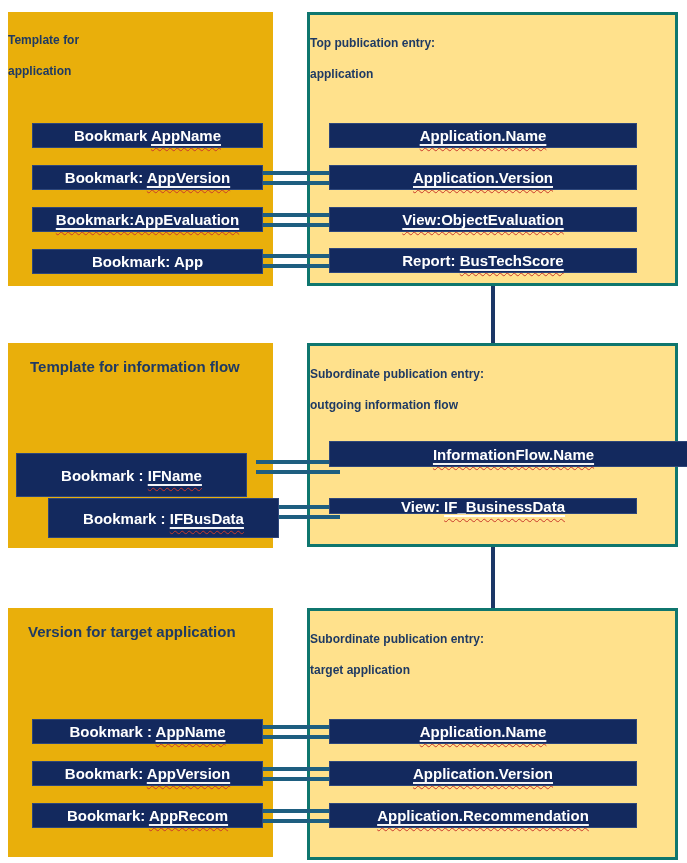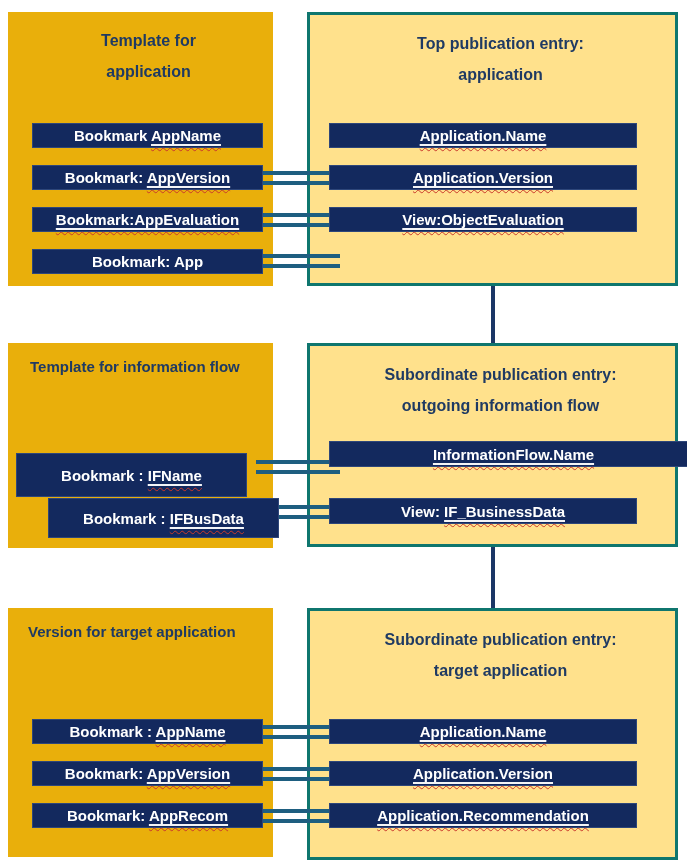--- a/index.html
+++ b/index.html
@@ -1,21 +1,21 @@
 <!DOCTYPE html>
 <html><head>
 <meta charset="utf-8">
 <style>
   html,body{margin:0;padding:0;background:#ffffff;}
   .canvas{position:relative;width:687px;height:863px;background:#ffffff;
           font-family:"Liberation Sans",sans-serif;overflow:hidden;}
   .gold-box{position:absolute;background:#E9AF0B;}
   .light-box{position:absolute;background:#FFE18C;border:3px solid #0f766e;box-sizing:border-box;}
-  .title-lg{font-size:16px;line-height:31px;font-weight:600;color:#1F3A63;
-            text-align:center;white-space:pre-line;padding-top:13px;padding-left:16px;}
+  .title-lg{font-size:12px;line-height:31px;font-weight:600;color:#1F3A63;
+            text-align:left;white-space:pre-line;padding-top:13px;}
   .title-sm{font-size:15px;line-height:20px;font-weight:600;color:#1F3A63;
             padding:14px 0 0 22px;white-space:pre-line;}
   .bar{position:absolute;background:#13295E;display:flex;align-items:center;justify-content:center;
        color:#ffffff;font-size:15px;font-weight:600;
        box-shadow:inset 0 0 0 1px rgba(110,140,190,0.30);}
   .bartext{white-space:nowrap;}
   .ul{text-decoration:underline;text-decoration-color:rgba(255,255,255,0.95);
       text-decoration-thickness:1.5px;text-underline-offset:3px;margin-top:13px;}
   .sq{text-decoration:underline wavy #C9392B;text-decoration-thickness:1px;text-underline-offset:6px;}
   .hline{position:absolute;left:256px;width:84px;height:4px;background:#1E5E80;}
@@ -91,32 +91,35 @@
 
   <div class="bar" style="left:329px;top:123px;width:308px;height:25px">
     <span class="bartext"><span></span><span class="ul"><span class="sq">Application.Name</span></span></span>
   </div>
   <div class="bar" style="left:329px;top:165px;width:308px;height:25px">
     <span class="bartext"><span></span><span class="ul"><span class="sq">Application.Version</span></span></span>
   </div>
   <div class="bar" style="left:329px;top:207px;width:308px;height:25px">
     <span class="bartext"><span></span><span class="ul"><span class="sq">View:ObjectEvaluation</span></span></span>
   </div>
+  <div class="bar" style="left:329px;top:248px;width:308px;height:25px">
+    <span class="bartext"><span>Report: </span><span class="ul"><span class="sq">BusTechScore</span></span></span>
+  </div>
 
   <div class="bar" style="left:16px;top:453px;width:231px;height:44px">
     <span class="bartext"><span>Bookmark : </span><span class="ul"><span class="sq">IFName</span></span></span>
   </div>
   <div class="bar" style="left:48px;top:498px;width:231px;height:40px">
     <span class="bartext"><span>Bookmark : </span><span class="ul"><span class="sq">IFBusData</span></span></span>
   </div>
 
   <div class="bar" style="left:329px;top:441px;width:369px;height:26px">
     <span class="bartext"><span></span><span class="ul"><span class="sq">InformationFlow.Name</span></span></span>
   </div>
-  <div class="bar" style="left:329px;top:498px;width:308px;height:26px">
+  <div class="bar" style="left:329px;top:498px;width:308px;height:16px">
     <span class="bartext"><span>View: </span><span class="ul"><span class="sq">IF_BusinessData</span></span></span>
   </div>
 
   <div class="bar" style="left:32px;top:719px;width:231px;height:25px">
     <span class="bartext"><span>Bookmark : </span><span class="ul"><span class="sq">AppName</span></span></span>
   </div>
   <div class="bar" style="left:32px;top:761px;width:231px;height:25px">
     <span class="bartext"><span>Bookmark: </span><span class="ul"><span class="sq">AppVersion</span></span></span>
   </div>
   <div class="bar" style="left:32px;top:803px;width:231px;height:25px">

